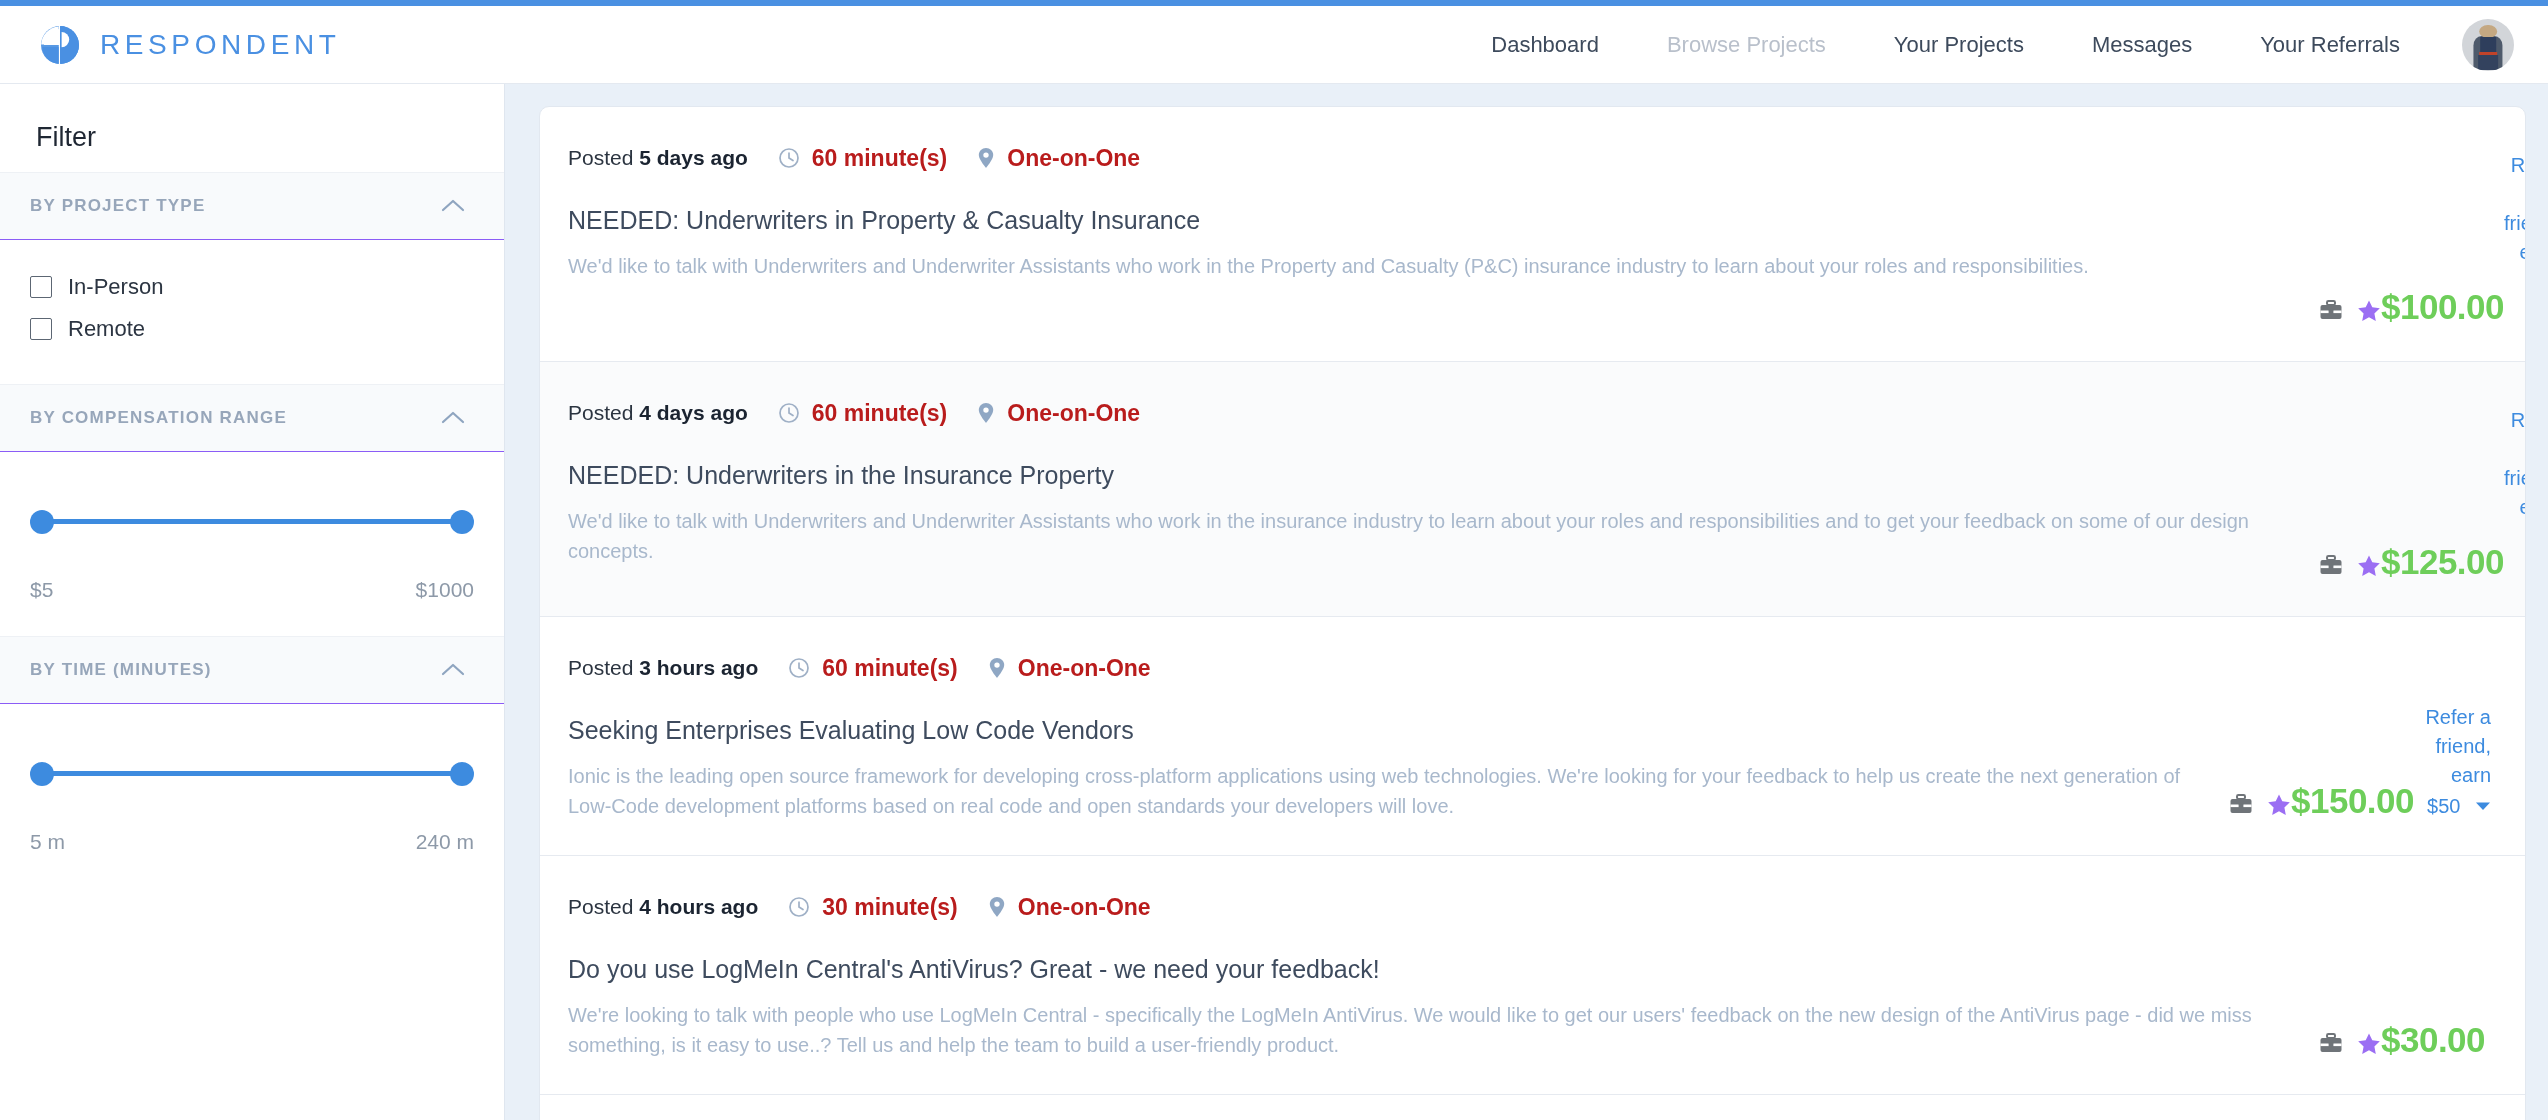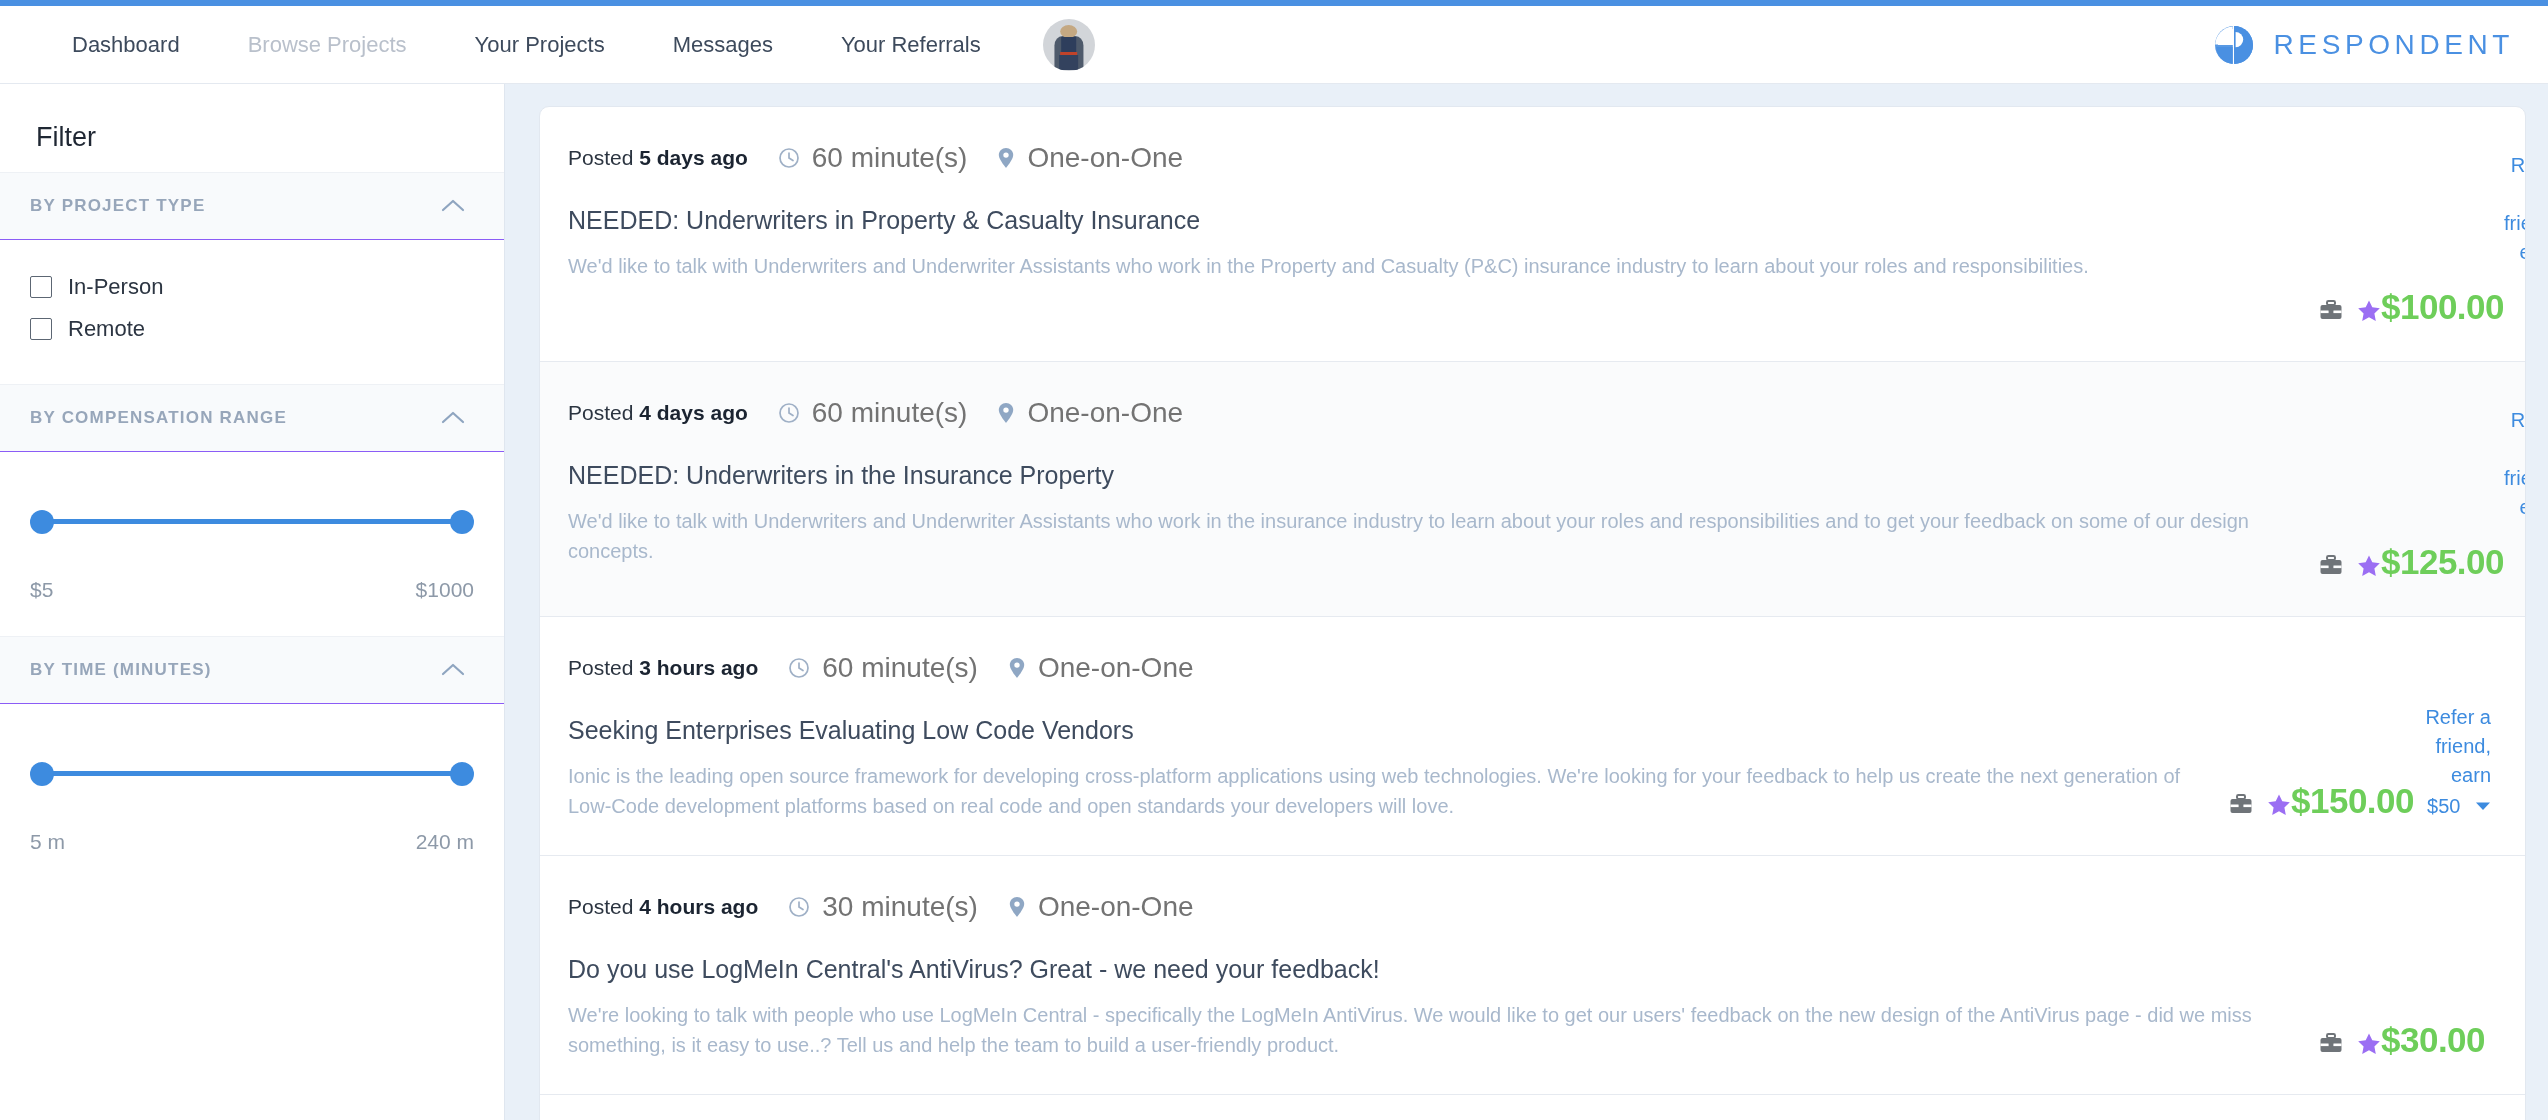--- a/index.html
+++ b/index.html
@@ -190,21 +190,21 @@
 
   .project-main { flex: 1; min-width: 0; padding-right: 26px; }
 
   .meta-row {
     display: flex; align-items: center;
     gap: 0; height: 30px;
   }
   .meta-posted { font-size: 21px; color: #2b3440; white-space: nowrap; }
   .meta-posted b { font-weight: 700; color: #1b2431; }
   .meta-ico { margin: 0 12px 0 30px; display: flex; align-items: center; }
-  .meta-text { font-size: 28px; color: #737373; white-space: nowrap; }
+  .meta-text { font-size: 23px; color: #b91c1c; white-space: nowrap; font-weight: bold; }
 
   .project-title {
     font-size: 25px;
     color: #3e4b5e;
     margin-top: 32px;
     line-height: 1.2;
   }
   .project-desc {
     font-size: 20px;
     color: #a8b8cc;
@@ -243,53 +243,53 @@
   }
   .side-narrow { width: 172px; flex: 0 0 172px; }
   .side-wide { width: 262px; flex: 0 0 262px; }
 </style>
 </head>
 <body>
 
 <div id="top-accent"></div>
 
 <div id="header">
-  <div id="nav">
-    <span class="nav-item">Dashboard</span>
-    <span class="nav-item muted">Browse Projects</span>
-    <span class="nav-item">Your Projects</span>
-    <span class="nav-item">Messages</span>
-    <span class="nav-item">Your Referrals</span>
-    <span id="avatar">
-      <span class="body"></span>
-      <span class="head"></span>
-      <span class="torso"></span>
-      <span class="belt"></span>
-      <span class="jeans"></span>
-    </span>
-  </div>
-
   <div id="brand">
     <span id="brand-mark">
       <svg viewBox="0 0 44 44" width="44" height="44">
         <path d="M22 3 A19 19 0 0 1 22 41 Z" fill="#4a90e2"></path>
         <path d="M22 3 A19 19 0 0 0 22 41 Z" fill="#4a90e2" opacity="0.92"></path>
         <circle cx="22" cy="22" r="19" fill="none" stroke="#4a90e2" stroke-width="0"></circle>
         <path d="M6 22 A16 16 0 0 1 22 6 L22 22 Z" fill="#ffffff"></path>
         <path d="M22 8 A8 8 0 0 1 22 24 L22 8 Z" fill="#ffffff"></path>
         <rect x="20.8" y="3" width="2.2" height="38" fill="#ffffff"></rect>
         <path d="M22 3 A19 19 0 0 1 41 22 A19 19 0 0 1 22 41" fill="#4a90e2"></path>
         <path d="M23.6 9 A7.6 7.6 0 0 1 23.6 24.2 Z" fill="#ffffff"></path>
         <path d="M4.2 24 A17.8 17.8 0 0 0 20.6 41 L20.6 24 Z" fill="#4a90e2"></path>
         <path d="M3.2 21.6 A18.8 18.8 0 0 1 20.6 3.4 L20.6 21.6 Z" fill="#ffffff"></path>
         <path d="M20.6 3.4 A18.8 18.8 0 0 0 3.4 21.9 L20.6 21.9 Z" fill="#4a90e2" opacity="0"></path>
       </svg>
     </span>
     <span id="brand-text">RESPONDENT</span>
   </div>
+
+  <div id="nav">
+    <span class="nav-item">Dashboard</span>
+    <span class="nav-item muted">Browse Projects</span>
+    <span class="nav-item">Your Projects</span>
+    <span class="nav-item">Messages</span>
+    <span class="nav-item">Your Referrals</span>
+    <span id="avatar">
+      <span class="body"></span>
+      <span class="head"></span>
+      <span class="torso"></span>
+      <span class="belt"></span>
+      <span class="jeans"></span>
+    </span>
+  </div>
 </div>
 
 <div id="shell">
 
   <aside id="sidebar">
     <div id="filter-title">Filter</div>
 
     <div class="filter-head">
       <span class="filter-head-label">BY PROJECT TYPE</span>
       <span class="chev">

